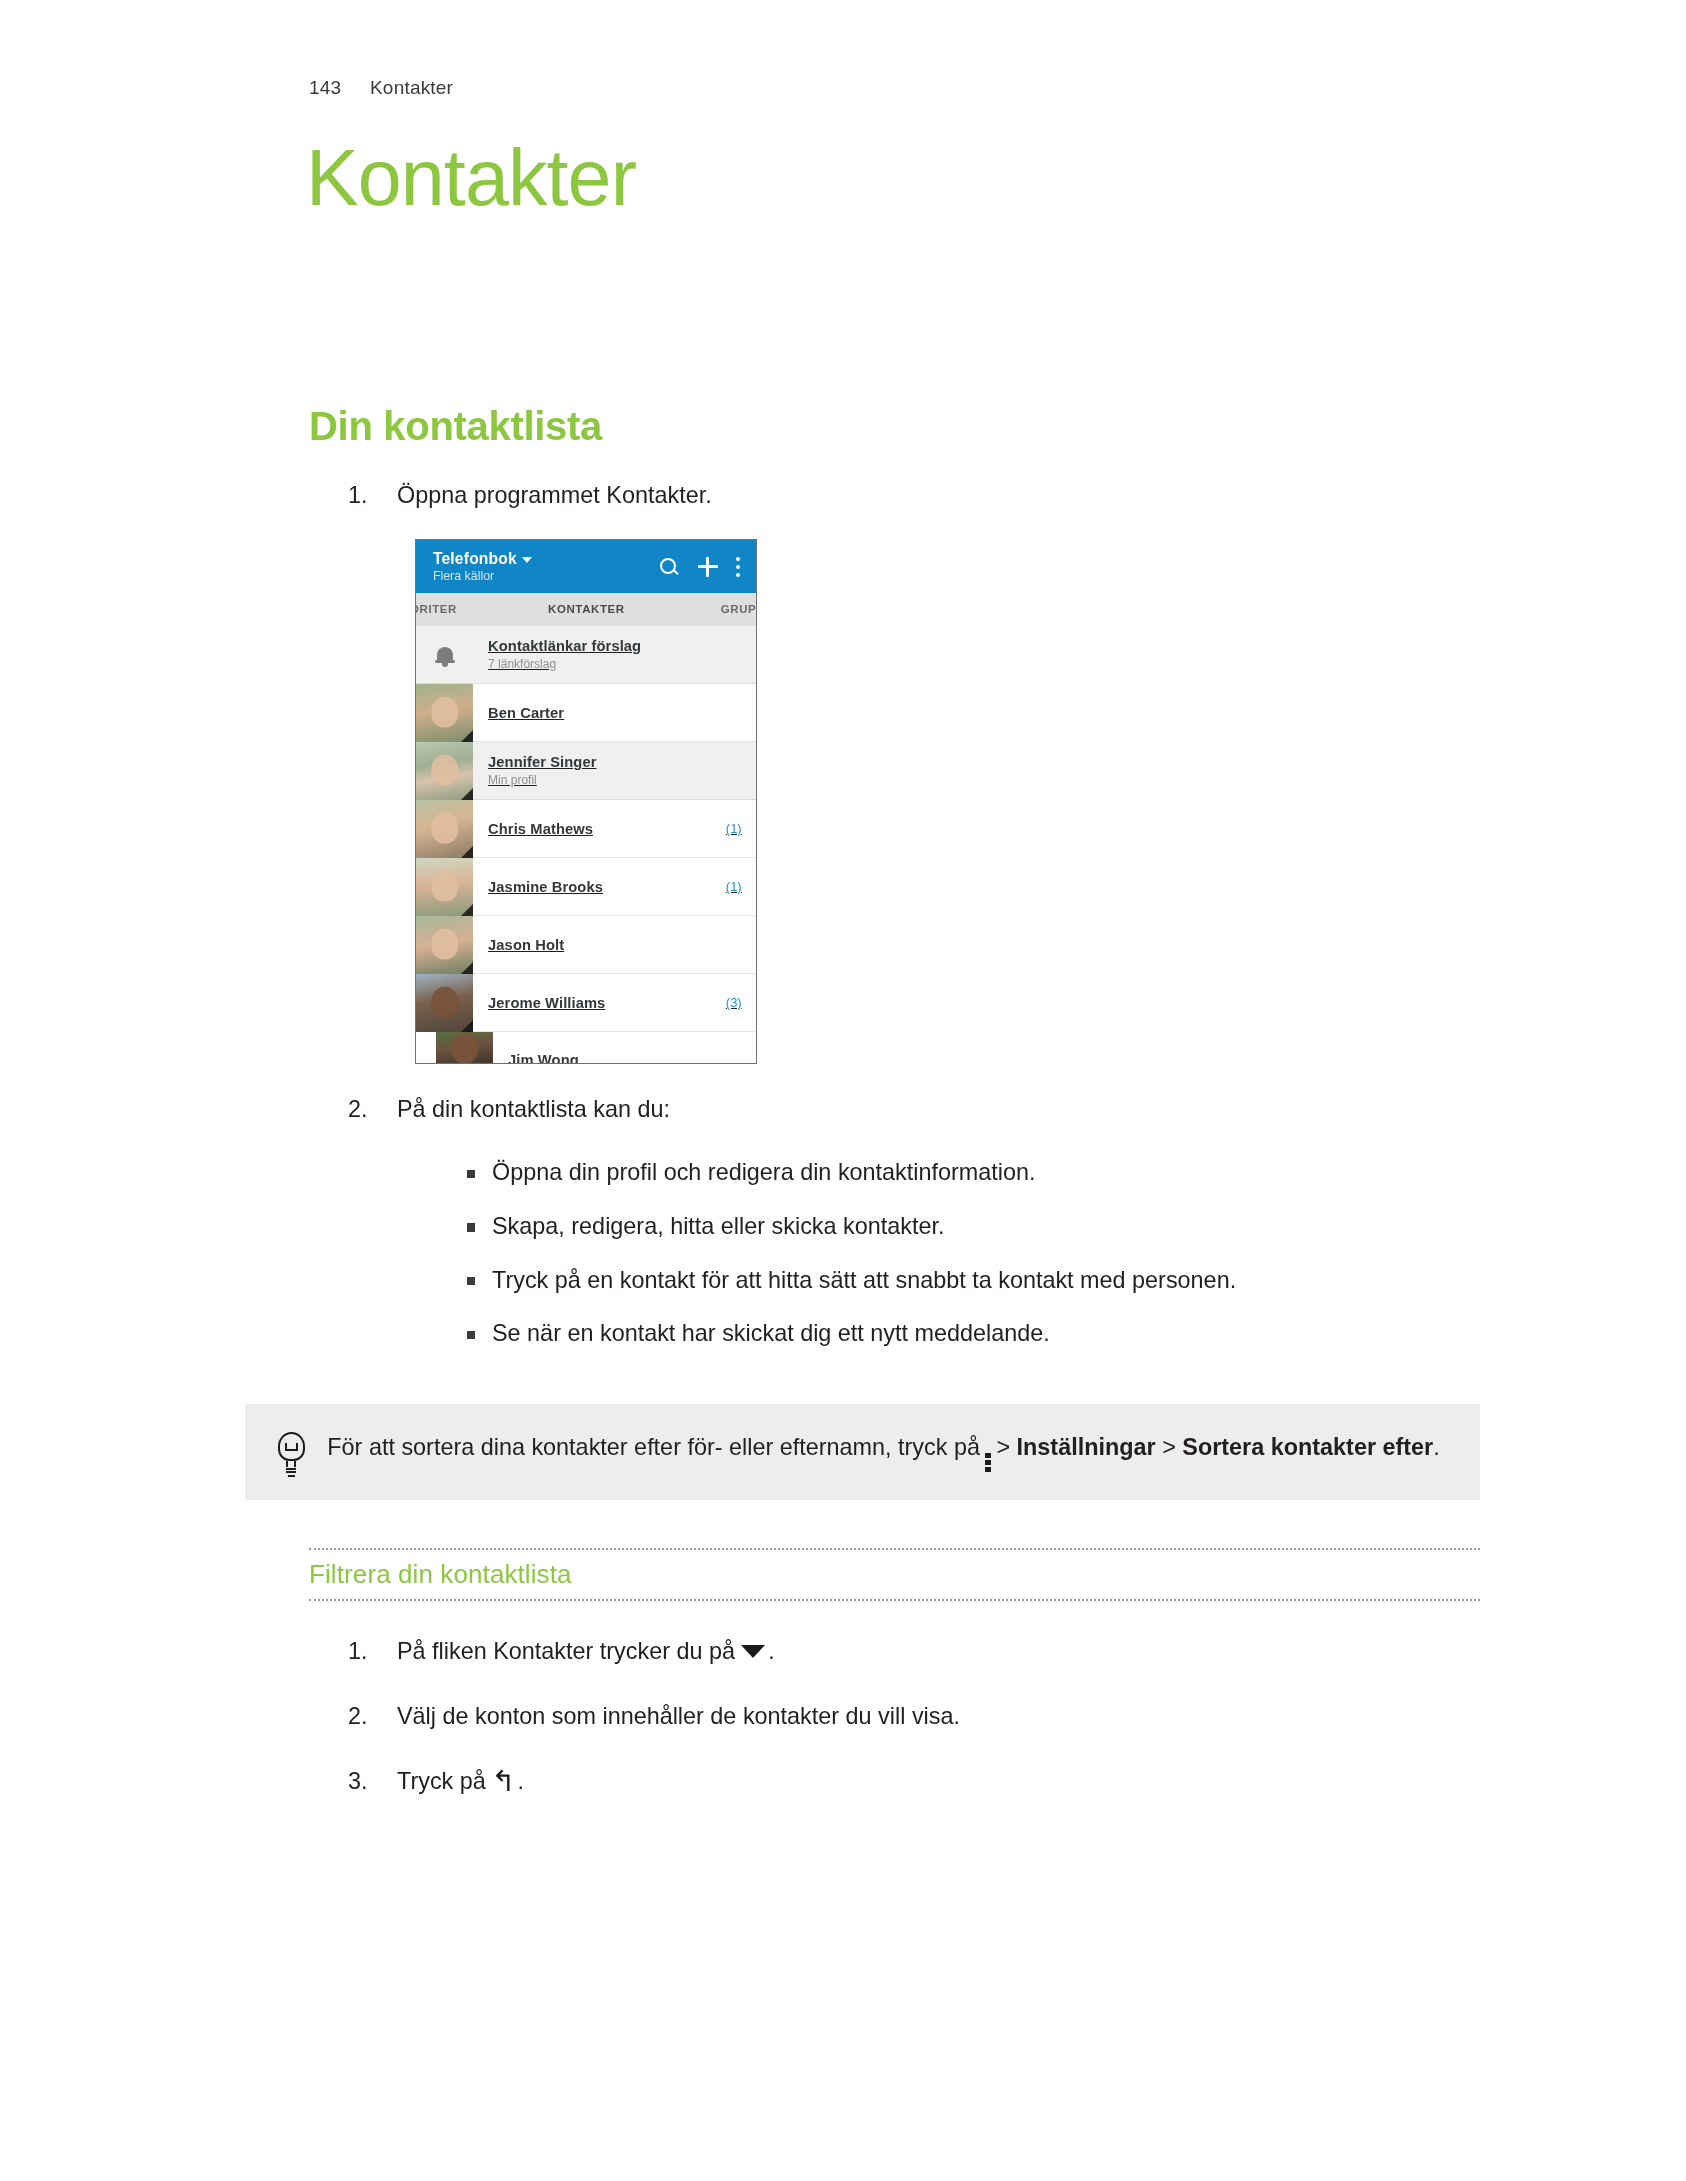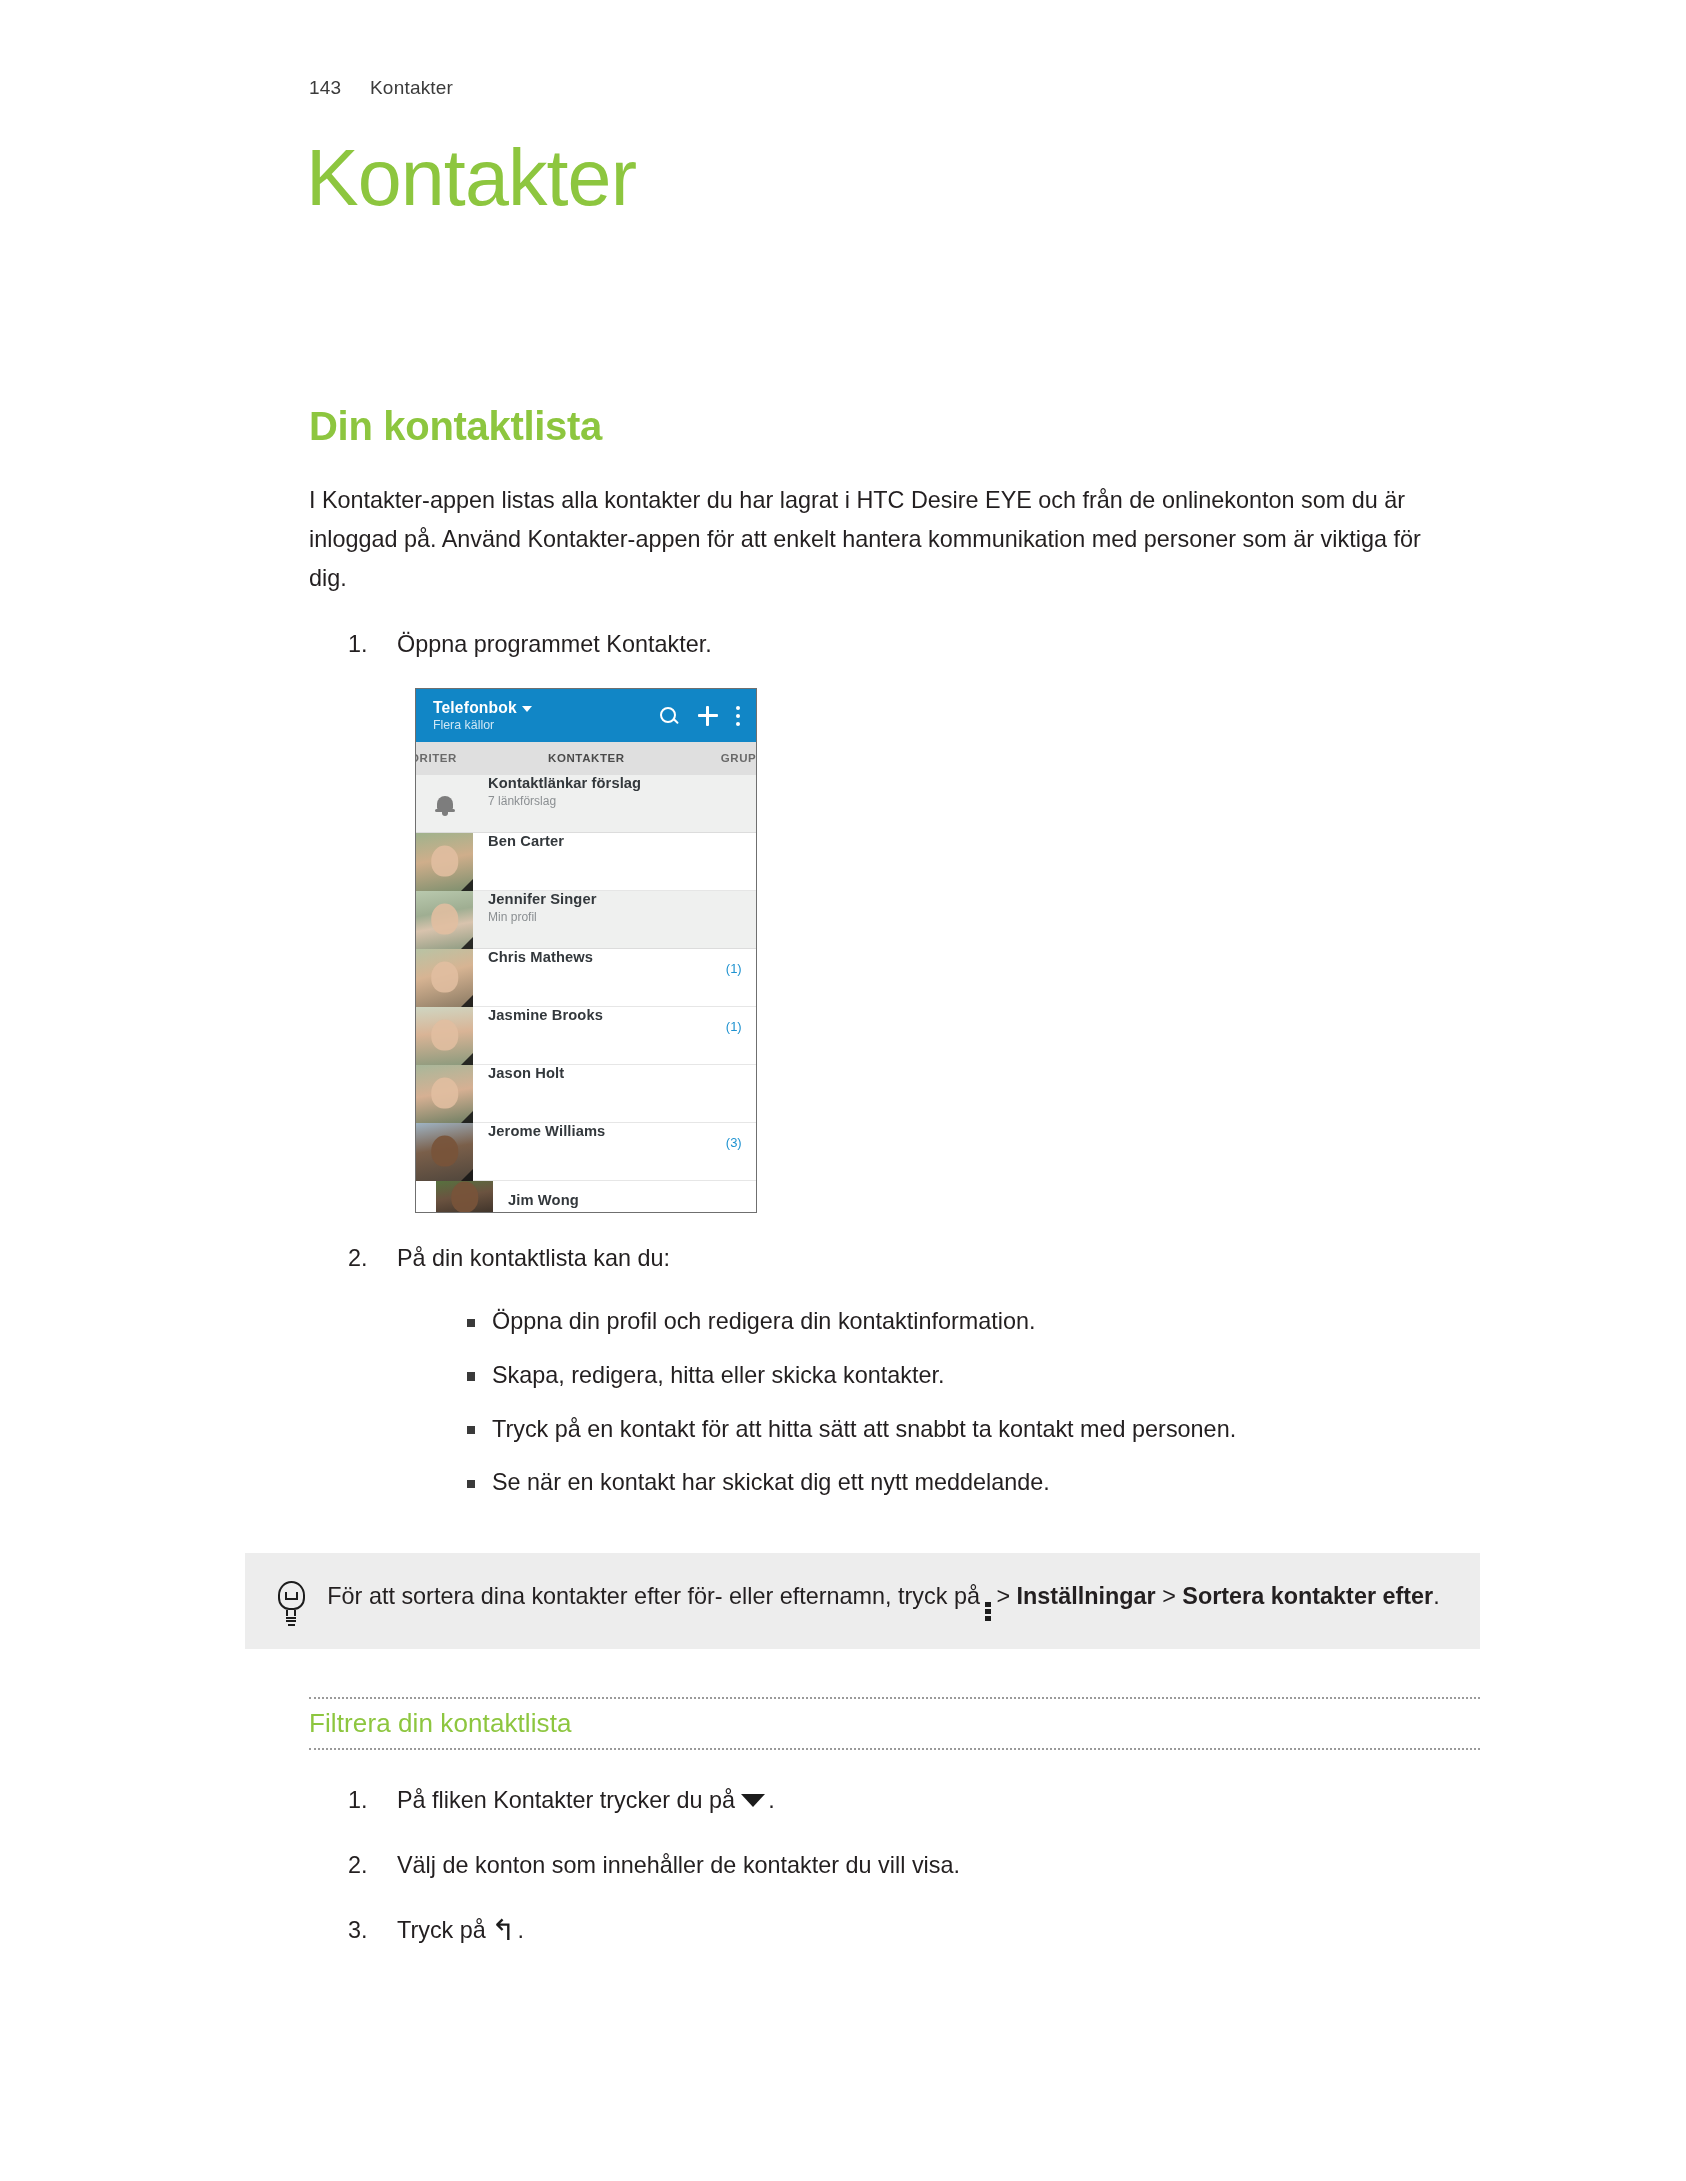--- a/index.html
+++ b/index.html
@@ -194,24 +194,26 @@
     font-weight: 700;
     letter-spacing: 0.6px;
   }
   .shot-tabs .tb { position: absolute; white-space: nowrap; }
   .shot-tabs .tb.left { left: -14.7px; }
   .shot-tabs .tb.mid { left: 50%; transform: translateX(-50%); color: #4a4a4a; }
   .shot-tabs .tb.right { right: -16.5px; }
 
   .shot-row {
     display: flex;
+    align-items: center;
     height: 58px;
     position: relative;
     background: #ffffff;
     border-bottom: 0.9px solid #e6e6e6;
+    text-decoration: underline;
   }
   .shot-row.alt { background: #eff0ef; border-bottom: 0.9px solid #dcdcdc; }
   .shot-row .thumb {
     width: 57px;
     height: 58px;
     flex: 0 0 57px;
     position: relative;
     overflow: hidden;
   }
   .shot-row .thumb .corner {
@@ -435,21 +437,20 @@
   <div class="running-header">
     <span class="pg">143</span><span>Kontakter</span>
   </div>
 
   <div class="chapter-title">Kontakter</div>
 
   <div class="content">
 
     <h2 class="section-title">Din kontaktlista</h2>
 
-    <p class="body-text">I Kontakter-appen listas alla kontakter du har lagrat i HTC Desire EYE och från de onlinekonton som du är inloggad på. Använd Kontakter-appen för att enkelt hantera kommunikation med personer som är viktiga för dig.</p>
 
     <ol class="steps">
       <li>
         <span>Öppna programmet Kontakter.</span>
 
         
         <div class="shot-wrap">
           <div class="phone-shot">
 
             <div class="shot-appbar">

